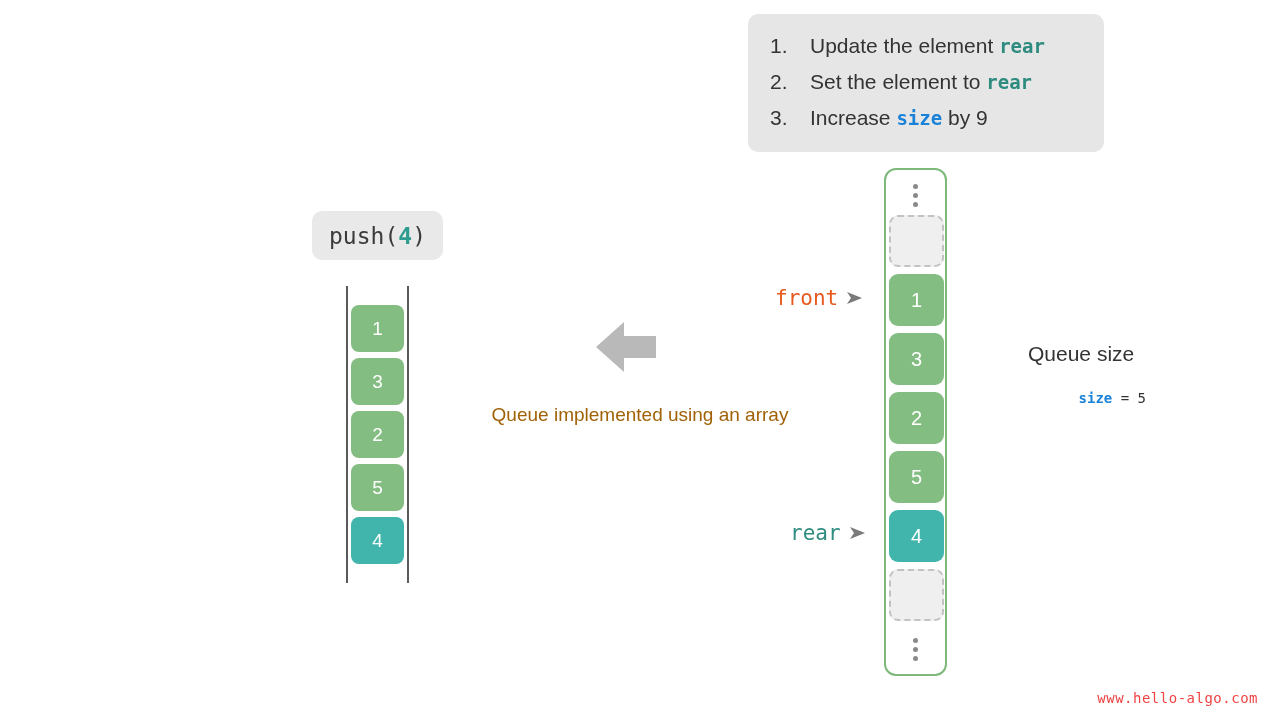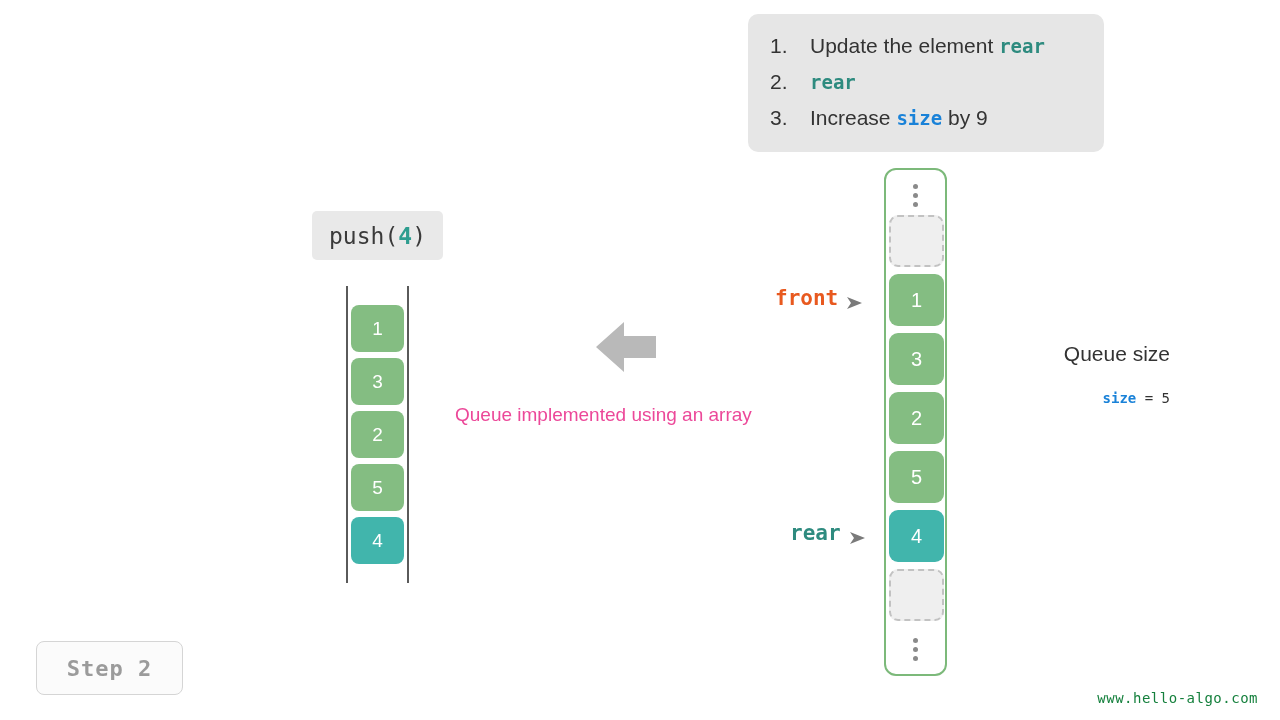--- a/index.html
+++ b/index.html
@@ -62,21 +62,21 @@
   .var-size { color: #1a82d8; }
 
   
   #push-label {
     position: absolute;
     left: 312px;
     top: 211px;
     width: 131px;
     height: 49px;
     background: #e9e9e9;
-    border-radius: 5px;
+    border-radius: 10px;
     display: flex;
     align-items: center;
     justify-content: center;
     font-family: "DejaVu Sans Mono", "Liberation Mono", monospace;
     font-size: 23px;
     color: #3a3a3a;
     letter-spacing: 0px;
   }
   #push-label .arg { color: #2e9d8f; font-weight: bold; }
 
@@ -121,23 +121,23 @@
     left: 596px;
     top: 322px;
     width: 60px;
     height: 50px;
   }
   #flow-caption {
     position: absolute;
     left: 455px;
     top: 404px;
     width: 370px;
-    text-align: left;
+    text-align: center;
     font-size: 19px;
-    color: #ec4899;
+    color: #a16207;
   }
 
   
   #circular-array {
     position: absolute;
     left: 884px;
     top: 168px;
     width: 63px;
     height: 508px;
     border: 2px solid #7cb97a;
@@ -187,36 +187,35 @@
     background: #efefef;
     border: 2px dashed #c2c2c2;
   }
   .slot-green { background: #84bd82; }
   .slot-teal  { background: #41b5ac; }
 
   
   .pointer {
     position: absolute;
     display: flex;
-    align-items: center;
+    align-items: flex-start;
     gap: 9px;
     font-family: "DejaVu Sans Mono", "Liberation Mono", monospace;
-    font-weight: bold;
+    font-weight: normal;
     font-size: 21px;
   }
   #pointer-front { left: 775px; top: 286px; color: #e8591f; }
   #pointer-rear  { left: 790px; top: 521px; color: #2e8b7f; }
   .ptr-marker { display: block; width: 15px; height: 14px; }
 
   
   #queue-size-block {
     position: absolute;
-    left: 1052px;
+    left: 1028px;
     top: 342px;
-    text-align: right;
   }
   #queue-size-title {
     font-size: 21px;
     color: #333333;
     margin-bottom: 8px;
   }
   #queue-size-expr {
     font-family: "DejaVu Sans Mono", "Liberation Mono", monospace;
     font-size: 14px;
     color: #333333;
@@ -244,37 +243,38 @@
     letter-spacing: 1px;
   }
 
   
   #watermark {
     position: absolute;
     right: 22px;
     bottom: 14px;
     font-family: "DejaVu Sans Mono", "Liberation Mono", monospace;
     font-size: 14px;
-    color: #15803d;
+    color: #ef4444;
     letter-spacing: 0.5px;
   }
 </style>
 </head>
 <body>
 
 <div class="stage">
 
   <div id="instruction-card">
     <div class="instr-row">
       <span class="instr-num">1.</span>
       <span class="instr-text">Update the element </span>
       <span class="mono-var var-rear">rear</span>
     </div>
     <div class="instr-row">
       <span class="instr-num">2.</span>
+      <span class="instr-text">Set the element to </span>
       <span class="mono-var var-rear">rear</span>
     </div>
     <div class="instr-row">
       <span class="instr-num">3.</span>
       <span class="instr-text">Increase </span>
       <span class="mono-var var-size">size</span>
       <span class="instr-text"> by 9</span>
     </div>
   </div>
 
@@ -342,17 +342,16 @@
     </span>
   </div>
 
   <div id="queue-size-block">
     <div id="queue-size-title">Queue size</div>
     <div id="queue-size-expr">
       <span class="k">size</span><span> = </span><span>5</span>
     </div>
   </div>
 
-  <div id="step-badge">Step 2</div>
 
   <div id="watermark">www.hello-algo.com</div>
 
 </div>
 
 </body></html>

